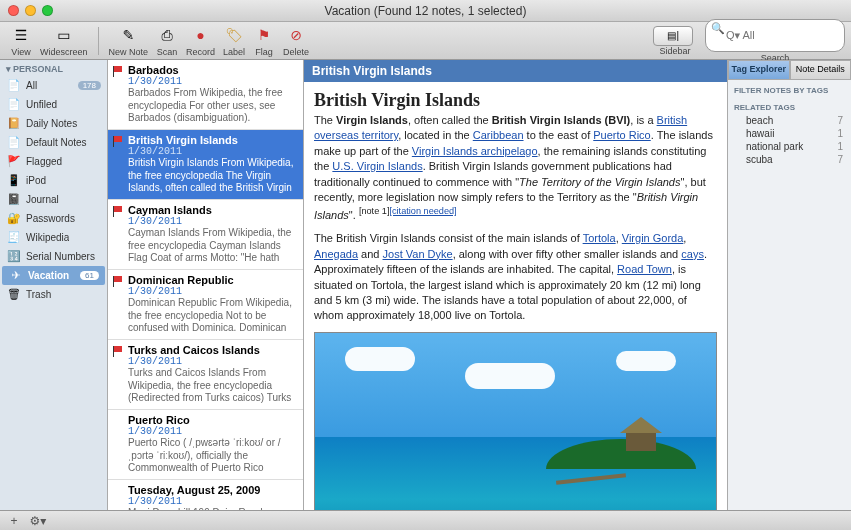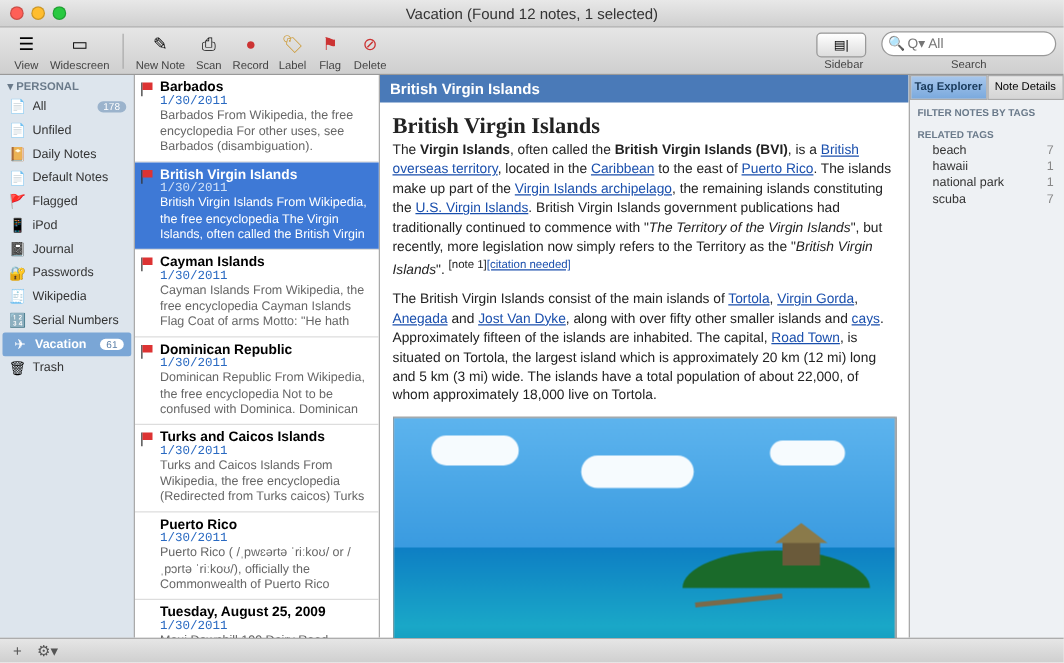--- a/index.html
+++ b/index.html
@@ -10,21 +10,21 @@
 .red{background:#ff5f57}.yellow{background:#ffbd2e}.green{background:#28c940}
 .title { position:absolute; left:0; right:0; text-align:center; font-size:12px; color:#333; }
 .toolbar { height:38px; background:linear-gradient(#e6e6e6,#cfcfcf); border-bottom:1px solid #999; display:flex; align-items:center; padding:0 6px; }
 .tbtn { display:flex; flex-direction:column; align-items:center; margin:0 4px; cursor:pointer; }
 .tbtn .ic { width:22px; height:22px; border-radius:3px; display:flex; align-items:center; justify-content:center; font-size:14px; }
 .tbtn .lbl { font-size:9px; color:#444; margin-top:1px; }
 .tsep { width:1px; height:28px; background:#aaa; margin:0 6px; }
 .tspacer { flex:1; }
 .sidebar-btn { width:40px; height:20px; background:linear-gradient(#fff,#ddd); border:1px solid #999; border-radius:4px; display:flex; align-items:center; justify-content:center; margin-right:4px; font-size:10px; }
 .search { flex:0 0 140px; display:flex; flex-direction:column; align-items:center; }
-.search input { width:140px; height:20px; border:1px solid #999; border-radius:10px; padding:0 8px 0 20px; font-size:11px; background:#fff; }
+.search input { width:140px; height:33px; border:1px solid #999; border-radius:10px; padding:0 8px 0 20px; font-size:11px; background:#fff; }
 .search .lbl { font-size:9px; color:#444; margin-top:1px; }
 .search-wrap{position:relative}
 .search-wrap .mag{position:absolute;left:6px;top:3px;font-size:11px;color:#666}
 .main { display:flex; height:calc(100% - 60px - 20px); }
 .sidebar { width:108px; background:#dde5ed; border-right:1px solid #aaa; overflow:hidden; }
 .sb-head { font-size:9px; color:#6a7a8a; font-weight:bold; padding:4px 6px 2px; text-transform:uppercase; }
 .sb-item { display:flex; align-items:center; padding:2px 6px; height:19px; cursor:pointer; }
 .sb-item .ic { width:16px; height:14px; margin-right:4px; display:flex; align-items:center; justify-content:center; font-size:11px; }
 .sb-item.sel { background:#7aa6d6; color:#fff; border-radius:2px; margin:0 2px; }
 .sb-item .badge { margin-left:auto; background:#9bb3cc; color:#fff; font-size:8px; padding:0 5px; border-radius:7px; }

